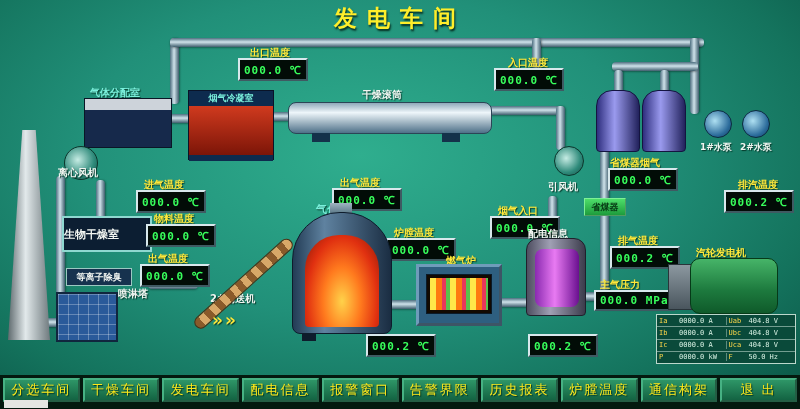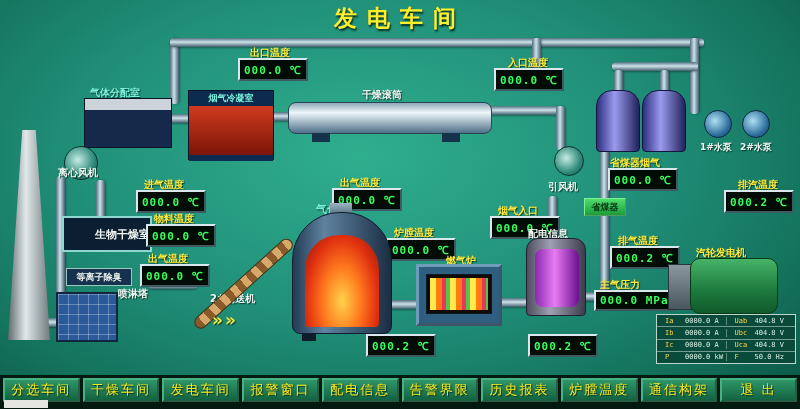--- a/index.html
+++ b/index.html
@@ -25,21 +25,21 @@
     background:#04190f; display:flex; gap:3px; padding:3px 3px 7px; }
   .btn { flex:1; display:flex; align-items:center; justify-content:center;
     font-size:13px; font-weight:normal; color:#ffe81a; letter-spacing:2px;
     background:linear-gradient(180deg,#2e9667,#136342); border:2px outset #46b183;
     text-shadow:1px 1px 1px #032; cursor:pointer; white-space:nowrap; }
   .gtable { position:absolute; left:656px; top:314px; width:140px; height:50px;
     background:#0a4a3a; border:1px solid #bcd8cc; display:flex; flex-direction:column; }
   .gtr { flex:1; display:flex; border-bottom:1px solid rgba(220,240,230,.5);
     font-family:"DejaVu Sans Mono","Liberation Mono",monospace; font-size:7px; align-items:center; }
   .gtr:last-child { border-bottom:none; }
-  .gc { padding:0 8px; white-space:nowrap; overflow:hidden; }
+  .gc { padding:0 2px; white-space:nowrap; overflow:hidden; }
   .gk { color:#ffd84a; width:20px; } .gv { color:#d8f2e4; flex:1; border-right:1px solid rgba(220,240,230,.4); }
   .gv:last-child { border-right:none; }
 </style>
 </head>
 <body>
 
 <div class="scene">
 
   <div class="title">发电车间</div>
 
@@ -72,21 +72,21 @@
   <div class="lbl c" style="left:90px;top:86px">气体分配室</div>
   <div class="machine" style="left:84px;top:98px;width:88px;height:50px;border:1px solid #0a1626;
        background:linear-gradient(180deg,#cdd3da 0 11px,#16294b 11px),
        repeating-linear-gradient(90deg,rgba(255,255,255,.14) 0 3px,transparent 3px 9px);"></div>
 
   <div class="machine" style="left:64px;top:146px;width:34px;height:34px;border-radius:50%;
        background:radial-gradient(circle at 40% 40%,#c6ece4,#2e8a7a 60%,#174f45);border:1px solid #0c352c;"></div>
   <div class="lbl w" style="left:58px;top:166px">离心风机</div>
 
   <div class="machine" style="left:62px;top:216px;width:90px;height:36px;background:#0c1e32;
-       border:2px solid #8fd8d0;display:flex;align-items:center;justify-content:flex-end;">
+       border:2px solid #8fd8d0;display:flex;align-items:center;justify-content:flex-start;">
     <span class="w" style="font-size:11px;font-weight:bold">生物干燥室</span>
   </div>
 
   <div class="machine" style="left:66px;top:268px;width:66px;height:18px;background:#16324e;
        border:1px solid #9cc8c2;display:flex;align-items:center;justify-content:center;">
     <span class="w" style="font-size:9px;font-weight:bold">等离子除臭</span>
   </div>
 
   <div class="lbl w" style="left:118px;top:287px">喷淋塔</div>
   <div class="machine" style="left:56px;top:292px;width:62px;height:50px;background-color:#2a5a9a;
@@ -228,22 +228,22 @@
       <span class="gc gv">0000.0 kW</span>
       <span class="gc gk">F</span>
       <span class="gc gv">50.0 Hz</span>
     </div>
   </div>
 
   <div class="nav">
     <div class="btn">分选车间</div>
     <div class="btn">干燥车间</div>
     <div class="btn">发电车间</div>
+    <div class="btn">配电信息</div>
     <div class="btn">报警窗口</div>
-    <div class="btn">配电信息</div>
     <div class="btn">告警界限</div>
     <div class="btn">历史报表</div>
     <div class="btn">炉膛温度</div>
     <div class="btn">通信构架</div>
     <div class="btn">退 出</div>
   </div>
   <div style="position:absolute;left:4px;top:400px;width:44px;height:8px;background:#e4e6e2;z-index:5"></div>
 
 </div>
 

